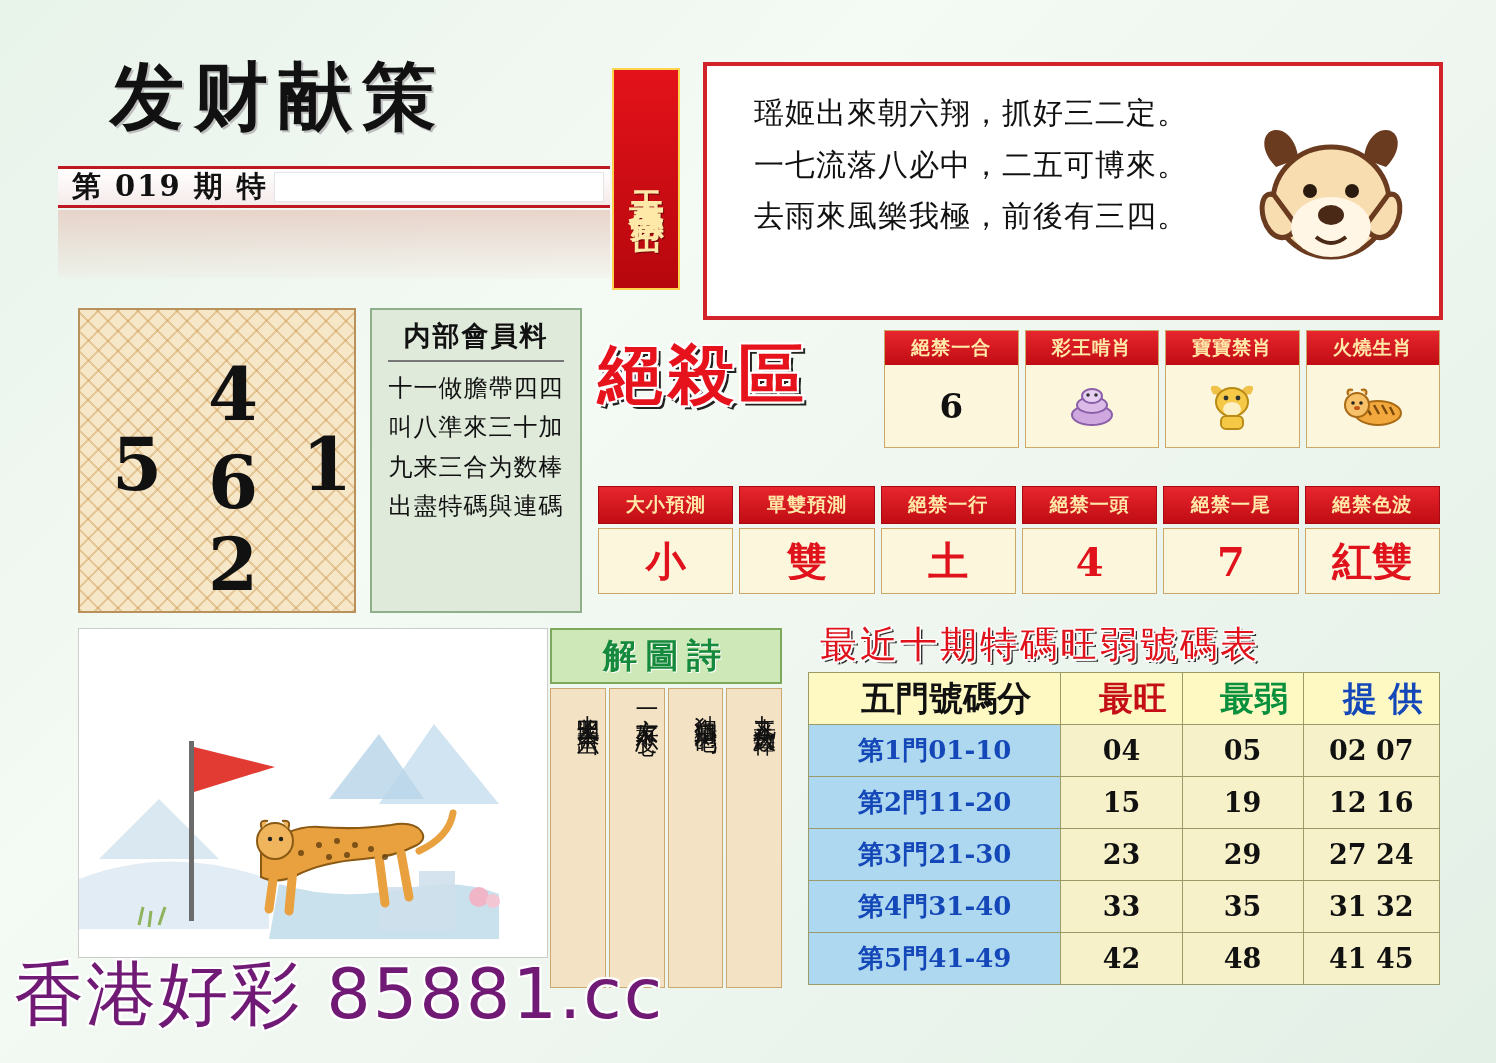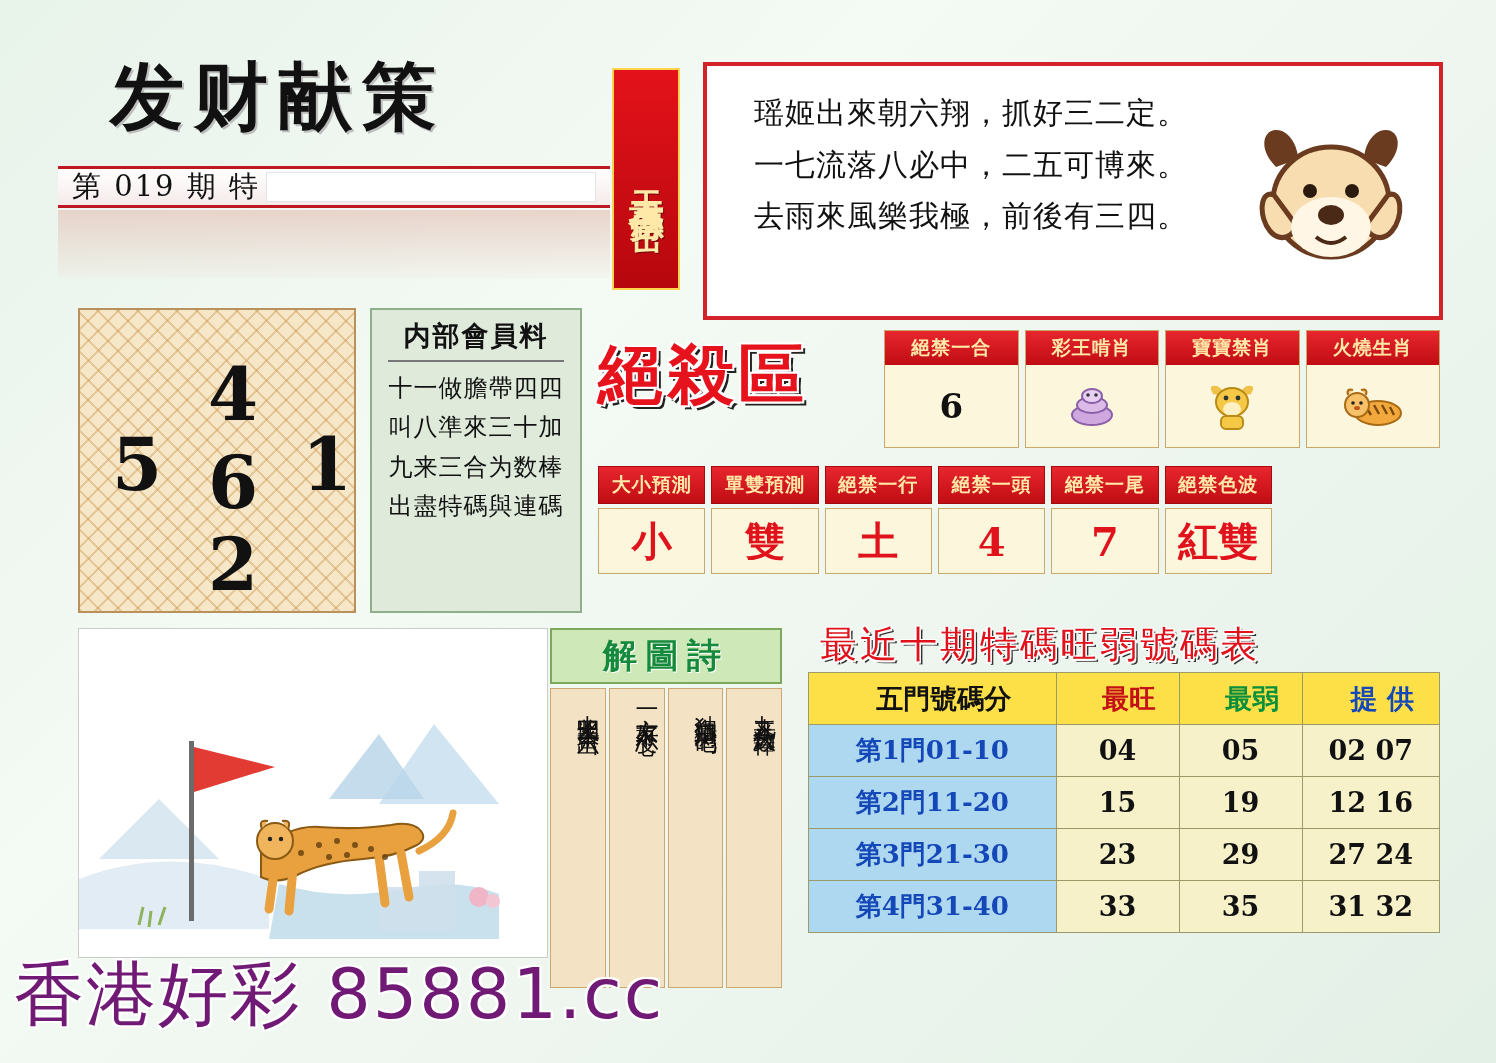--- a/index.html
+++ b/index.html
@@ -23,21 +23,21 @@
     padding-left:52px; line-height:1.05;
   }
   .period-bar {
     position:absolute; left:0; top:108px; width:552px; height:42px;
     background:linear-gradient(#fff,#f6eaea);
     border-top:3px solid #c01820; border-bottom:3px solid #c01820;
     display:flex; align-items:center;
   }
   .period-text {
     font-family:"DejaVu Serif", serif;
-    font-size:29px; font-weight:normal; color:#111; padding-left:14px; letter-spacing:2px;
+    font-size:29px; font-weight:bold; color:#111; padding-left:14px; letter-spacing:2px;
   }
   .period-blank {
     margin-left:6px; width:330px; height:30px; background:#fff; border:1px solid #e4e4e4;
   }
   .hdr-fade {
     position:absolute; left:0; top:152px; width:552px; height:68px;
     background:linear-gradient(to bottom, rgba(229,200,190,.75), rgba(236,221,212,.15));
   }
 
   
@@ -116,21 +116,21 @@
     background:linear-gradient(#e8262e,#c00c13); color:#ffe9a8;
     font-family:"DejaVu Serif", serif; font-size:19px; font-weight:bold;
     text-align:center; padding:4px 0; letter-spacing:1px;
   }
   .card-body {
     flex:1; background:#fcf6dd; display:flex; align-items:center; justify-content:center;
     font-family:"DejaVu Serif", serif; font-size:34px; font-weight:bold; color:#111;
   }
 
   
-  .pred-row { position:absolute; left:598px; top:466px; width:674px; }
+  .pred-row { position:absolute; left:598px; top:486px; width:842px; }
   .pred-heads { display:flex; gap:6px; }
   .pred-heads div {
     flex:1; background:linear-gradient(#e8262e,#c00c13); color:#ffe9a8;
     font-family:"DejaVu Serif", serif; font-size:19px; font-weight:bold;
     text-align:center; padding:5px 0; border:1px solid #a50a10; letter-spacing:1px;
   }
   .pred-vals { display:flex; gap:6px; margin-top:4px; }
   .pred-vals div {
     flex:1; background:#fcf6dd; border:1px solid #c9a86a; height:66px;
     display:flex; align-items:center; justify-content:center;
@@ -164,21 +164,21 @@
     position:absolute; left:820px; top:620px; width:620px; 
     font-family:"DejaVu Serif", serif; font-size:37px; font-weight:normal; color:#e0121b;
     letter-spacing:3px;
     text-shadow:-1.5px -1.5px 0 #fff,1.5px -1.5px 0 #fff,-1.5px 1.5px 0 #fff,1.5px 1.5px 0 #fff, 3px 3px 0 #333;
   }
   .tbl { position:absolute; left:808px; top:672px; width:632px; border-collapse:collapse; }
   .tbl td, .tbl th {
     border:1px solid #9b9b6a; height:52px; text-align:center;
     font-family:"DejaVu Serif", serif; font-size:27px; color:#111; font-weight:bold;
   }
-  .tbl thead th { background:#fde047; font-size:27px;padding-left:24px; }
+  .tbl thead th { background:#fef9c3; font-size:34px;padding-left:24px; }
   .tbl thead th.c1 { color:#111; }
   .tbl thead th.c2 { color:#c40f17; }
   .tbl thead th.c3 { color:#0a8f3c; }
   .tbl thead th.c4 { color:#1447b8; }
   .tbl td.lbl { background:#aed8ef; color:#1447b8; font-size:26px; }
   .tbl td.val { background:#f7f1c9; }
 
   
   .wm {
     position:absolute; left:14px; top:948px; width:960px;
@@ -387,18 +387,24 @@
         <td class="val">23</td>
         <td class="val">29</td>
         <td class="val">27 24</td>
       </tr>
       <tr>
         <td class="lbl">第4門31-40</td>
         <td class="val">33</td>
         <td class="val">35</td>
         <td class="val">31 32</td>
       </tr>
+      <tr>
+        <td class="lbl">第5門41-49</td>
+        <td class="val">42</td>
+        <td class="val">48</td>
+        <td class="val">41 45</td>
+      </tr>
     </tbody>
   </table>
 
   <div class="wm">香港好彩 85881.cc</div>
 
 </div>
 
 </body></html>

